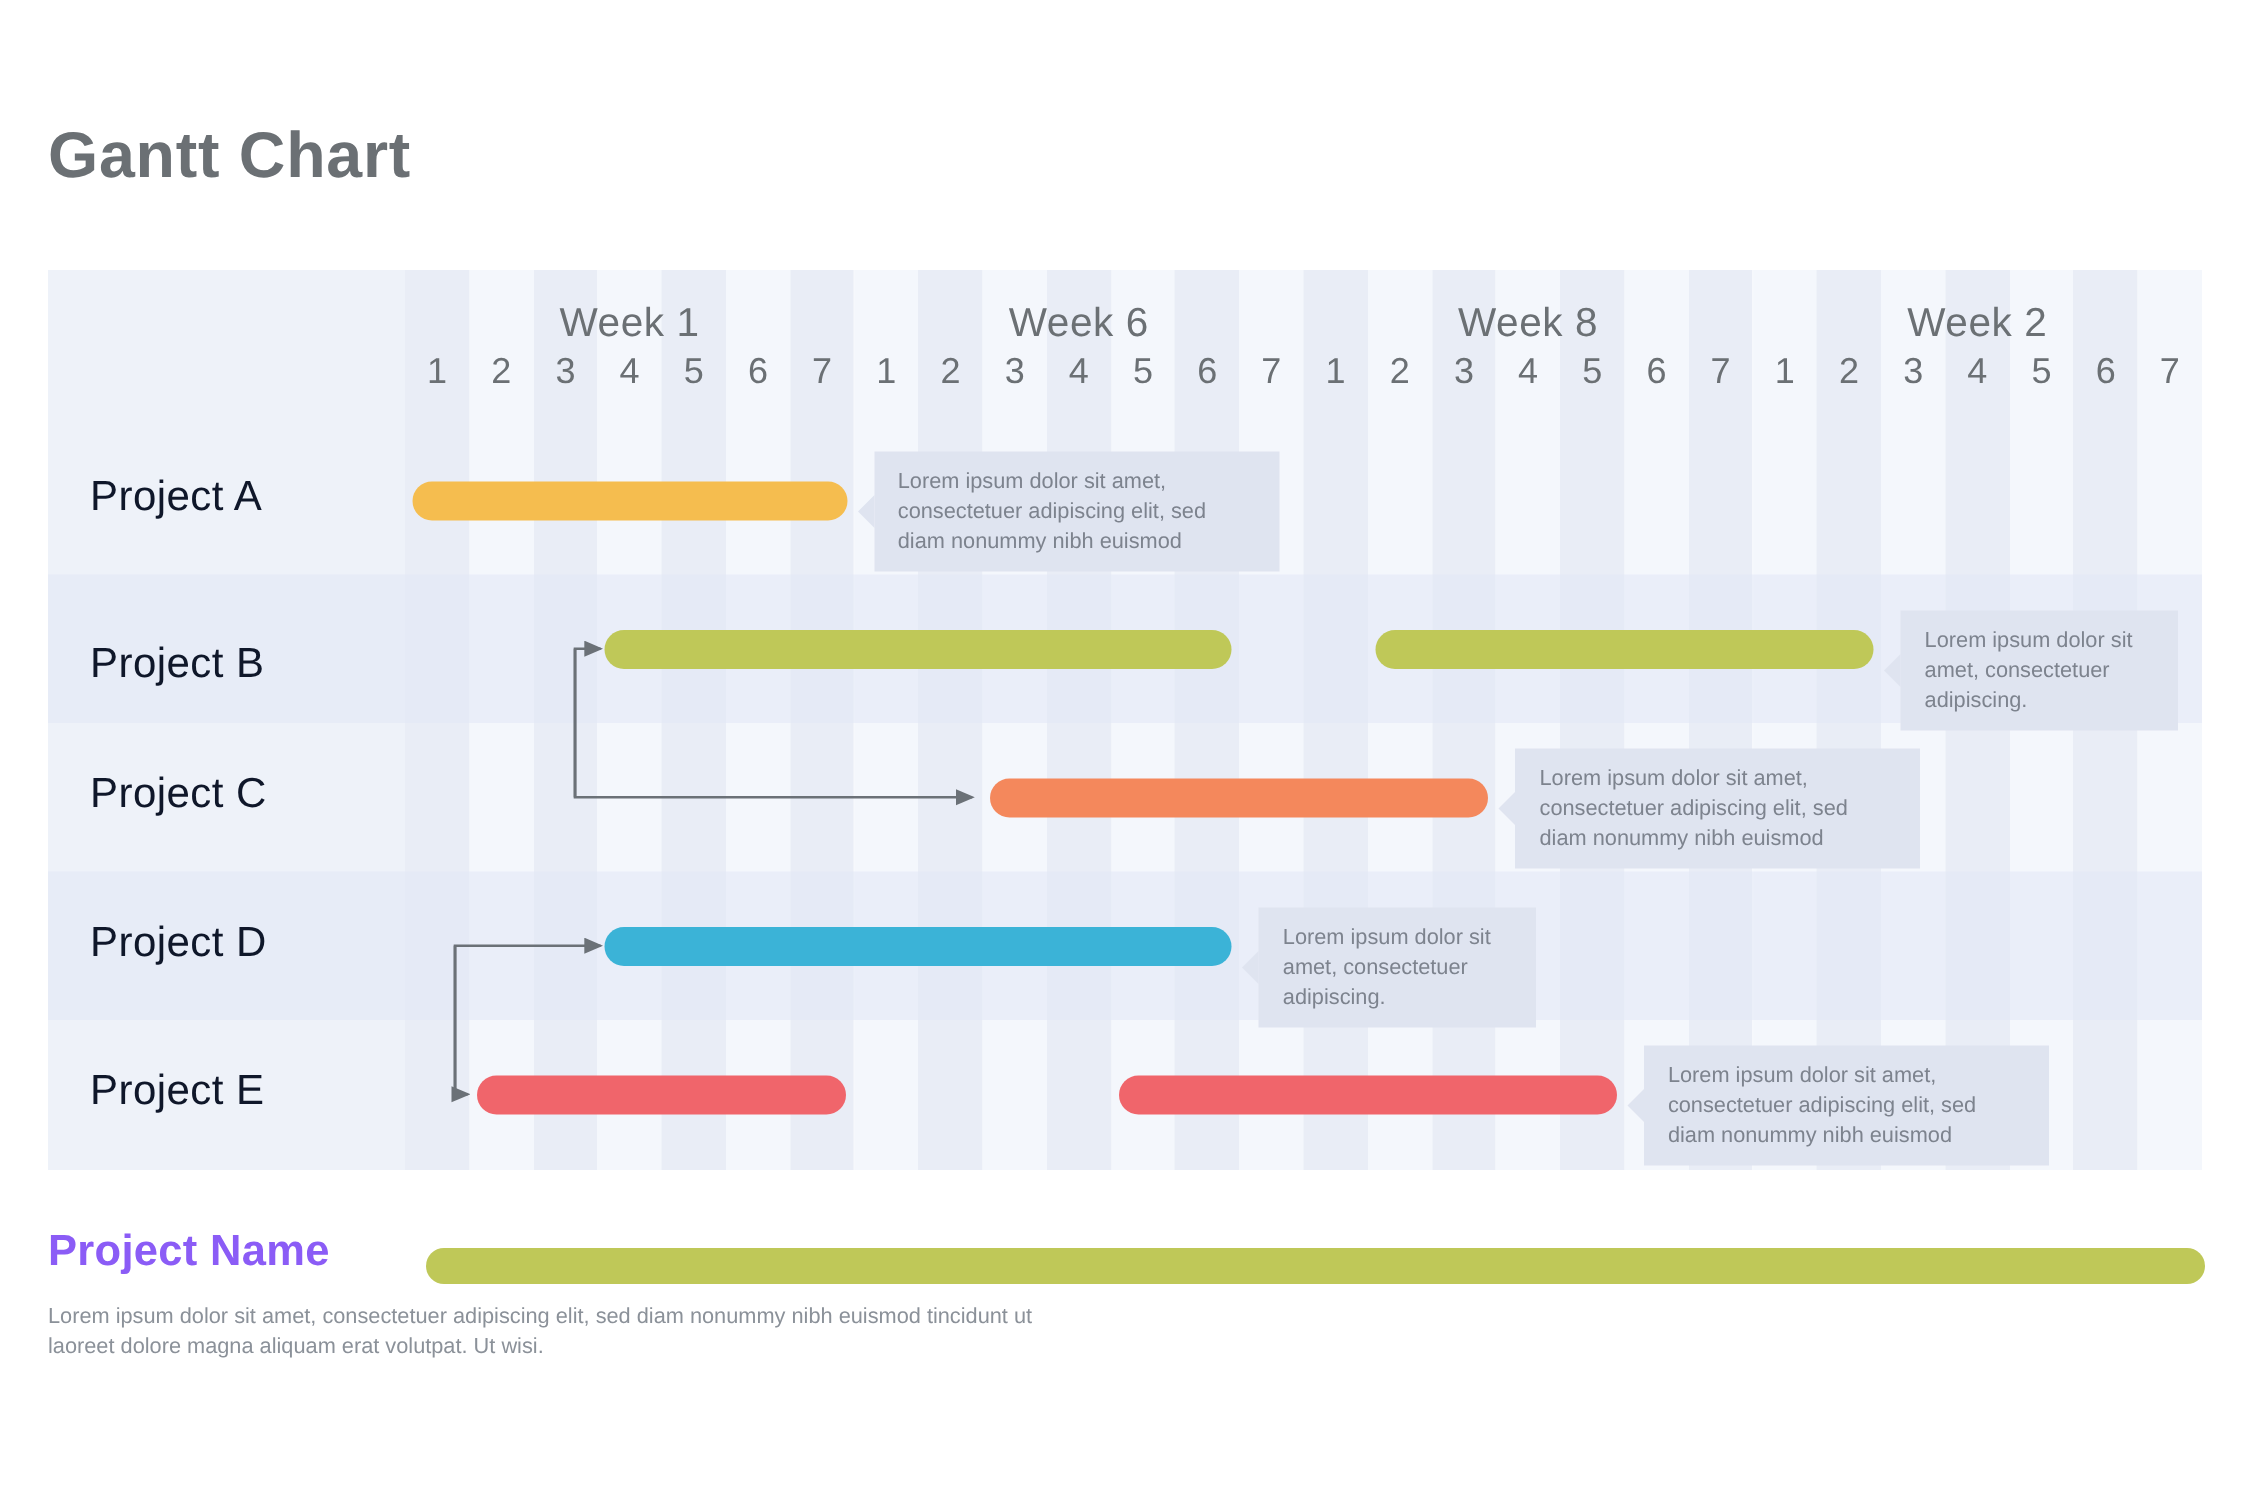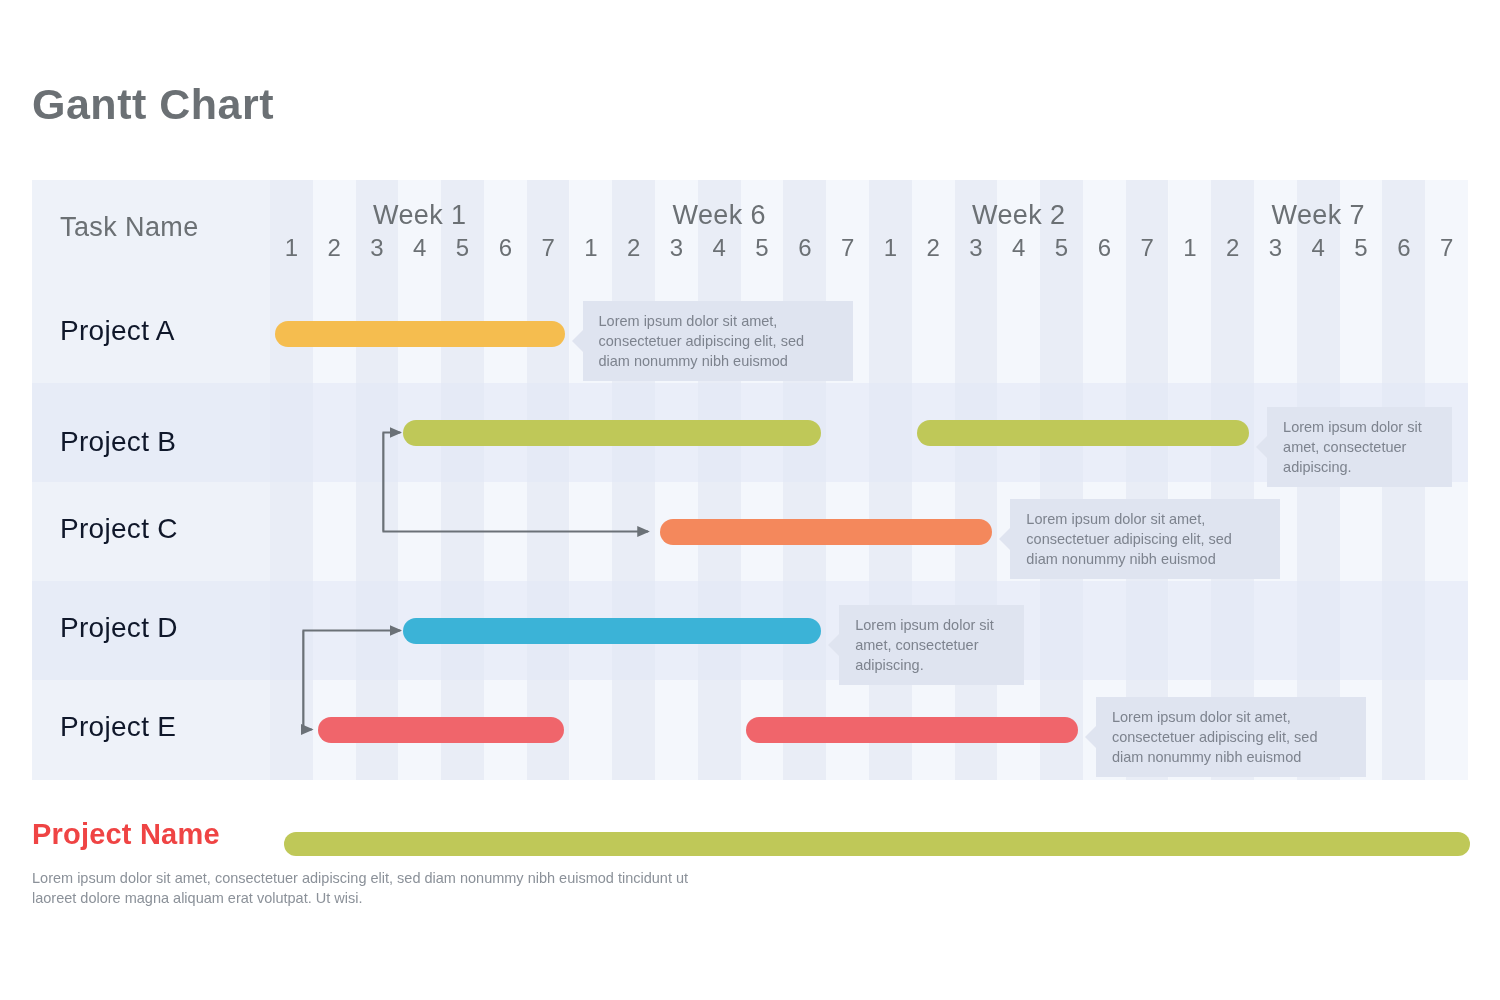--- a/index.html
+++ b/index.html
@@ -152,21 +152,21 @@
     left: 32px;
     top: 818px;
     width: 1436px;
   }
   #footer-title {
     position: absolute;
     left: 0;
     top: 0;
     font-size: 29px;
     font-weight: bold;
-    color: #ef4444;
+    color: #8b5cf6;
     letter-spacing: 0.2px;
   }
   #footer-bar {
     position: absolute;
     left: 252px;
     top: 14px;
     width: 1186px;
     height: 24px;
     border-radius: 12px;
   }
@@ -220,22 +220,22 @@
     </div>
 
   <div id="dynamic-layer">
       <div class="row-band" style="top: 104px; height: 99px;"></div>
       <div class="row-band tint" style="top: 203px; height: 99px;"></div>
       <div class="row-band" style="top: 302px; height: 99px;"></div>
       <div class="row-band tint" style="top: 401px; height: 99px;"></div>
       <div class="row-band" style="top: 500px; height: 99px;"></div>
       <div class="week-label" style="left: 238px; width: 299.5px;">Week 1</div>
       <div class="week-label" style="left: 537.5px; width: 299.5px;">Week 6</div>
-      <div class="week-label" style="left: 837px; width: 299.5px;">Week 2</div>
-      <div class="week-label" style="left: 1136.5px; width: 299.5px;">Week 7</div>
+      <div class="week-label" style="left: 837px; width: 299.5px;">Week 8</div>
+      <div class="week-label" style="left: 1136.5px; width: 299.5px;">Week 2</div>
       <div class="day-num" style="left: 238px;">1</div>
       <div class="day-num" style="left: 280.786px;">2</div>
       <div class="day-num" style="left: 323.571px;">3</div>
       <div class="day-num" style="left: 366.357px;">4</div>
       <div class="day-num" style="left: 409.143px;">5</div>
       <div class="day-num" style="left: 451.929px;">6</div>
       <div class="day-num" style="left: 494.714px;">7</div>
       <div class="day-num" style="left: 537.5px;">1</div>
       <div class="day-num" style="left: 580.286px;">2</div>
       <div class="day-num" style="left: 623.071px;">3</div>
@@ -269,23 +269,20 @@
       <div class="tooltip" style="left: 978.357px; width: 270px; top: 318.5px;"><span class="notch"></span><span>Lorem ipsum dolor sit amet, consectetuer adipiscing elit, sed diam nonummy nibh euismod</span></div>
       <div class="row-label" style="top: 431.5px;">Project D</div>
       <div class="bar" style="left: 371.357px; width: 417.857px; top: 437.5px; background: rgb(59, 179, 215);"></div>
       <div class="tooltip" style="left: 807.214px; width: 185px; top: 424.5px;"><span class="notch"></span><span>Lorem ipsum dolor sit amet, consectetuer adipiscing.</span></div>
       <div class="row-label" style="top: 530.5px;">Project E</div>
       <div class="bar" style="left: 285.786px; width: 246.714px; top: 536.5px; background: rgb(240, 101, 107);"></div>
       <div class="bar" style="left: 713.643px; width: 332.286px; top: 536.5px; background: rgb(240, 101, 107);"></div>
       <div class="tooltip" style="left: 1063.93px; width: 270px; top: 516.5px;"><span class="notch"></span><span>Lorem ipsum dolor sit amet, consectetuer adipiscing elit, sed diam nonummy nibh euismod</span></div>
     </div>
 
-  <div id="header-row">
-    <div id="task-name-label">Task Name</div>
-  </div>
 <svg width="1436" height="600" style="position: absolute; left: 0px; top: 0px; overflow: visible;">
       <defs>
         <marker id="arrowhead" markerWidth="7" markerHeight="7" refX="6" refY="3" orient="auto">
           <path d="M0,0 L7,3 L0,6 Z" fill="#6b7177"></path>
         </marker>
       </defs>
       <path d="M351.3571428571429,351.5 L351.3571428571429,252.5 L368.3571428571429,252.5" stroke="#6b7177" stroke-width="1.8" fill="none" marker-end="url(#arrowhead)"></path>
       <path d="M351.3571428571429,252.5 L351.3571428571429,351.5 L616.0714285714286,351.5" stroke="#6b7177" stroke-width="1.8" fill="none" marker-end="url(#arrowhead)"></path>
       <path d="M271.3571428571429,549.5 L271.3571428571429,450.5 L368.3571428571429,450.5" stroke="#6b7177" stroke-width="1.8" fill="none" marker-end="url(#arrowhead)"></path>
       <path d="M271.3571428571429,450.5 L271.3571428571429,549.5 L279.7857142857143,549.5" stroke="#6b7177" stroke-width="1.8" fill="none" marker-end="url(#arrowhead)"></path>

